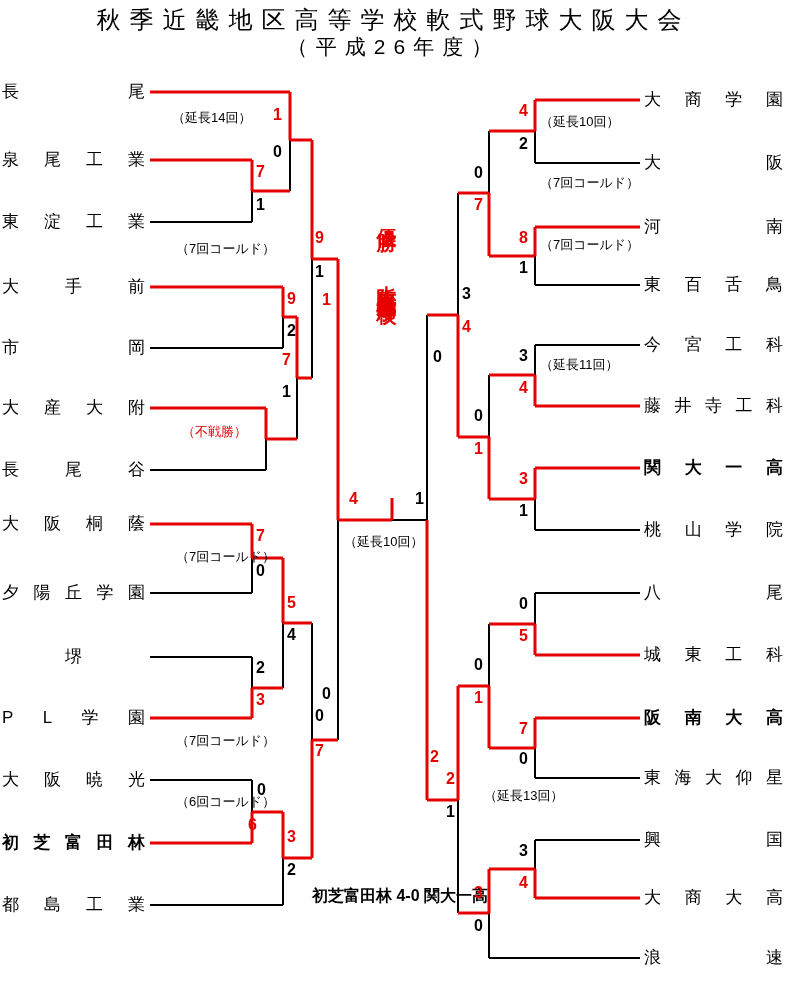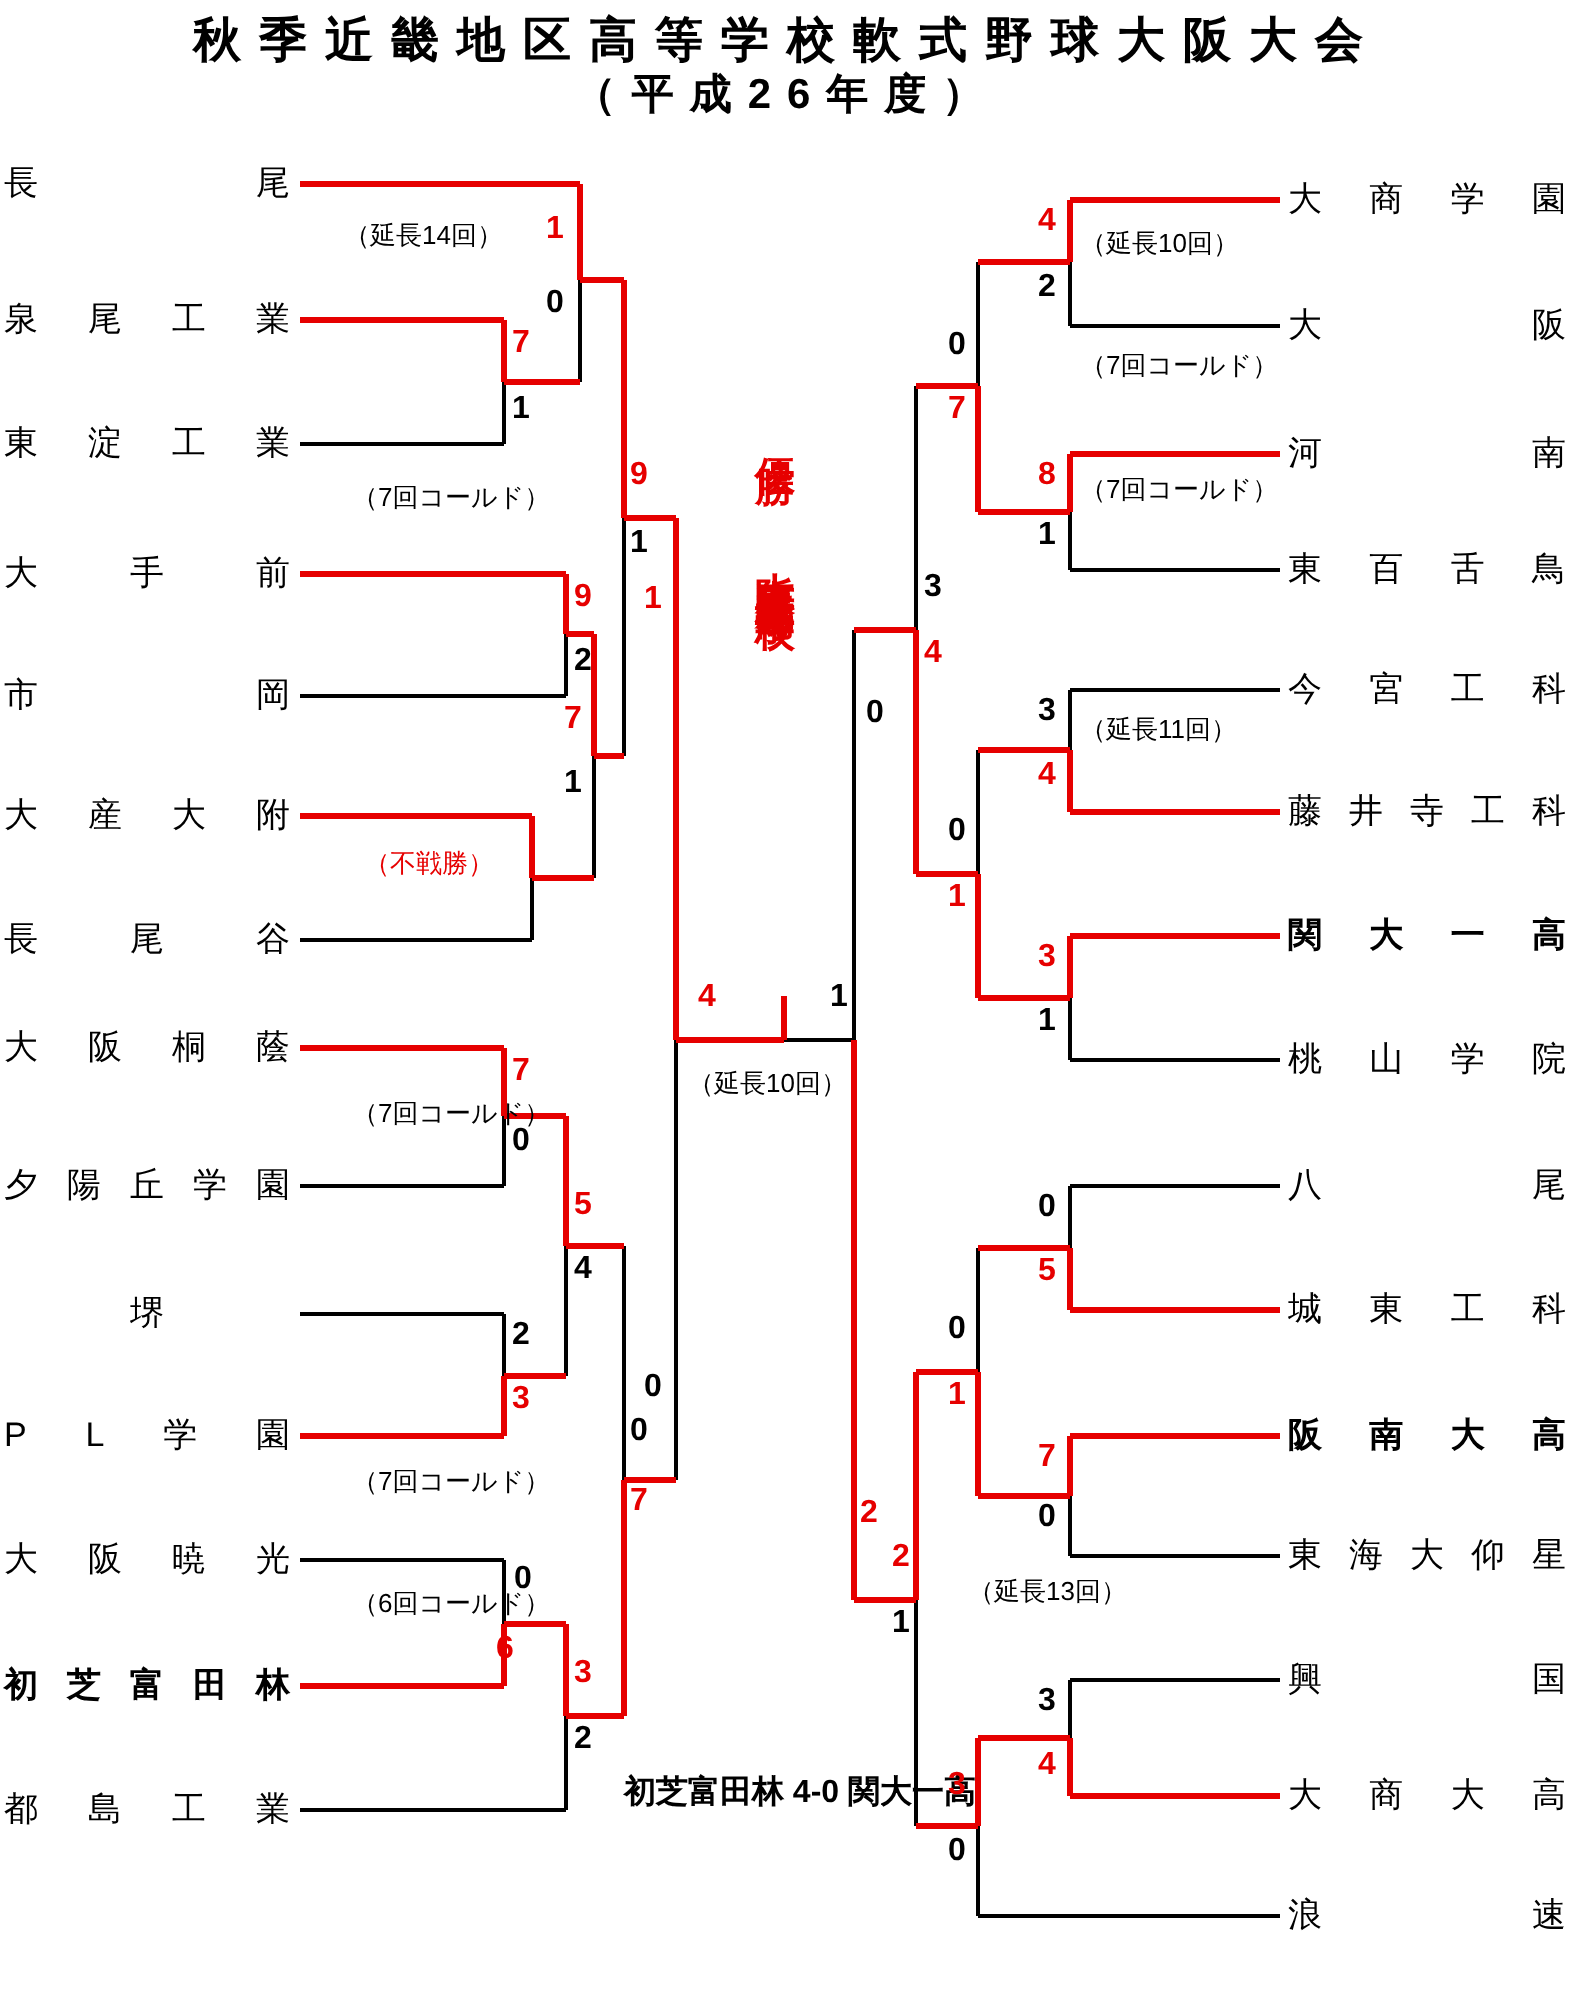--- a/index.html
+++ b/index.html
@@ -1,20 +1,20 @@
 <!DOCTYPE html>
 <html><head>
 <meta charset="utf-8">
 <style>
   html,body{margin:0;padding:0;background:#fff;}
   body{font-family:"Liberation Sans","DejaVu Sans",sans-serif;color:#000;}
   #stage{position:relative;width:787px;height:997px;background:#fff;overflow:hidden;}
   svg.lines{position:absolute;left:0;top:0;}
-  .title{position:absolute;top:4px;left:0;width:100%;text-align:center;font-size:24px;font-weight:bold;letter-spacing:9px;white-space:nowrap;}
-  .subtitle{position:absolute;top:33px;left:0;width:100%;text-align:center;font-size:21px;font-weight:bold;letter-spacing:8px;}
+  .title{position:absolute;top:4px;left:0;width:100%;text-align:center;font-size:24px;font-weight:normal;letter-spacing:9px;white-space:nowrap;}
+  .subtitle{position:absolute;top:33px;left:0;width:100%;text-align:center;font-size:21px;font-weight:normal;letter-spacing:8px;}
   .team{position:absolute;height:22px;line-height:22px;font-size:17px;white-space:nowrap;}
   .team.left{left:2px;width:143px;}
   .team.right{left:644px;width:139px;}
   .team.bold{font-weight:bold;}
   .spread{display:flex;justify-content:space-between;}
   .spread.center{justify-content:center;}
   .sc{position:absolute;font-size:16px;font-weight:bold;line-height:18px;}
   .an{position:absolute;font-size:13px;line-height:16px;white-space:nowrap;}
   .red{color:#e60000;}
   .champ-label,.champ-name{position:absolute;left:374px;writing-mode:vertical-rl;color:#e60000;font-weight:bold;font-size:20px;}

